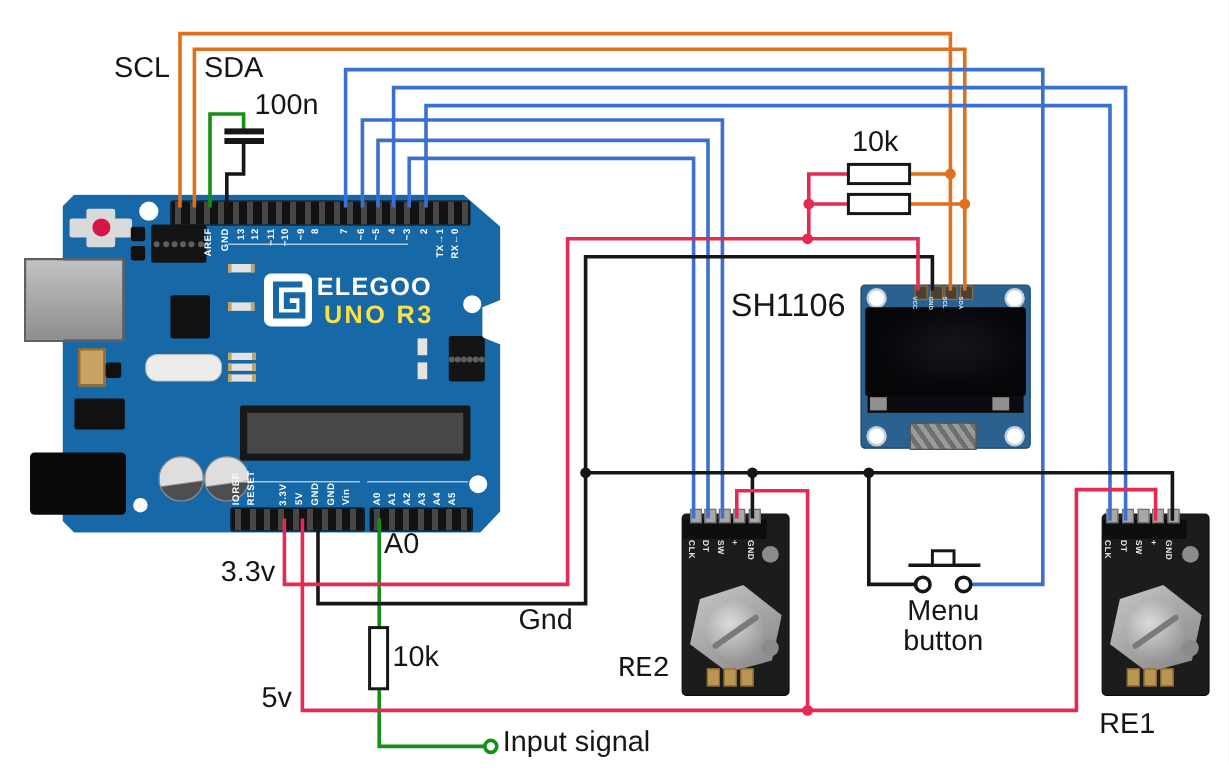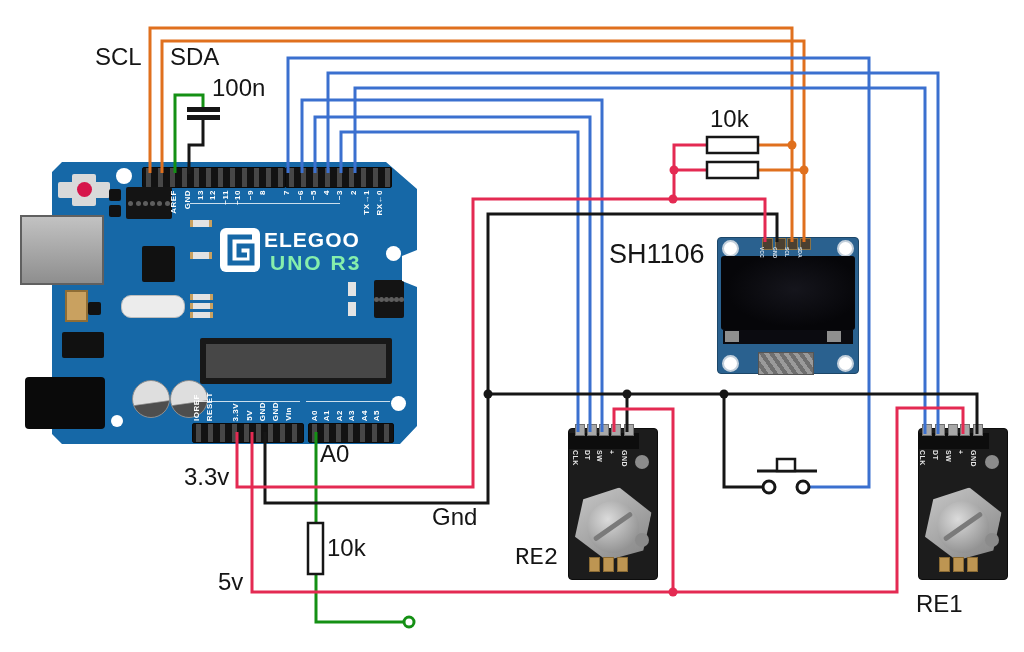--- a/index.html
+++ b/index.html
@@ -75,21 +75,21 @@
     <div class="chip" style="left:57px;top:27px;width:12px;height:12px;"></div>
     <div class="chip" style="left:57px;top:43px;width:12px;height:12px;"></div>
     <div class="chip" style="left:90px;top:84px;width:33px;height:36px;"></div>
 
     <div class="abs" style="left:168px;top:66px;width:40px;height:44px;background:#fff;border-radius:6px;">
       <svg width="40" height="44" viewBox="0 0 40 44">
           <path d="M32 9 H10 V35 H32 V18 H19 V27 H27" fill="none" stroke="#1668a7" stroke-width="5"></path>
         </svg>
     </div>
     <div class="abs" style="left:212px;top:66px;font:bold 21px 'Liberation Sans',sans-serif;color:#fff;letter-spacing:1px;">ELEGOO</div>
-    <div class="abs" style="left:218px;top:89px;font:bold 21px 'Liberation Sans',sans-serif;color:#86efac;letter-spacing:2px;">UNO R3</div>
+    <div class="abs" style="left:218px;top:89px;font:bold 21px 'Liberation Sans',sans-serif;color:#fde047;letter-spacing:2px;">UNO R3</div>
 
     <div class="abs" style="left:69px;top:133px;width:62px;height:21px;background:#ececec;border:1px solid #bdbdbd;border-radius:10px;"></div>
     <div class="abs" style="left:13px;top:128px;width:19px;height:28px;background:#c9a160;border:2px solid #8f6d35;"></div>
     <div class="chip" style="left:36px;top:140px;width:13px;height:13px;"></div>
     <div class="chip" style="left:10px;top:170px;width:42px;height:26px;"></div>
     <div class="smd" style="left:138px;top:58px;width:16px;height:7px;"></div>
     <div class="smd" style="left:138px;top:90px;width:16px;height:7px;"></div>
     <div class="smd" style="left:138px;top:132px;width:17px;height:6px;"></div>
     <div class="smd" style="left:138px;top:141px;width:17px;height:6px;"></div>
     <div class="smd" style="left:138px;top:150px;width:17px;height:6px;"></div>
@@ -237,20 +237,25 @@
   <div class="lbl z6" style="left:95px;top:44px;">SCL</div>
   <div class="lbl z6" style="left:170px;top:44px;">SDA</div>
   <div class="lbl z6" style="left:212px;top:75px;">100n</div>
   <div class="lbl z6" style="left:710px;top:106px;">10k</div>
   <div class="lbl z6" style="left:609px;top:240px;font-size:27px;">SH1106</div>
   <div class="lbl z6" style="left:184px;top:464px;">3.3v</div>
   <div class="lbl z6" style="left:320px;top:441px;">A0</div>
   <div class="lbl z6" style="left:432px;top:504px;">Gnd</div>
   <div class="lbl z6" style="left:327px;top:535px;">10k</div>
   <div class="lbl z6" style="left:218px;top:569px;">5v</div>
+  <div class="lbl z6" style="left:419px;top:606px;">Input signal</div>
+  <div class="lbl z6" style="left:736px;top:497px;width:100px;text-align:center;">
+    <span>Menu</span><br>
+    <span>button</span>
+  </div>
   <div class="lbl z6" style="left:515px;top:545px;font-family:Liberation Mono, monospace;">RE2</div>
   <div class="lbl z6" style="left:916px;top:575px;margin-top:16px;">RE1</div>
 <div class="pinlbl ccw" style="left: 169px; top: 190px;">AREF</div>
     <div class="pinlbl ccw" style="left: 183px; top: 190px;">GND</div>
     <div class="pinlbl ccw" style="left: 196px; top: 190px;">13</div>
     <div class="pinlbl ccw" style="left: 208px; top: 190px;">12</div>
     <div class="pinlbl ccw" style="left: 221px; top: 190px;">~11</div>
     <div class="pinlbl ccw" style="left: 233px; top: 190px;">~10</div>
     <div class="pinlbl ccw" style="left: 246px; top: 190px;">~9</div>
     <div class="pinlbl ccw" style="left: 258px; top: 190px;">8</div>

